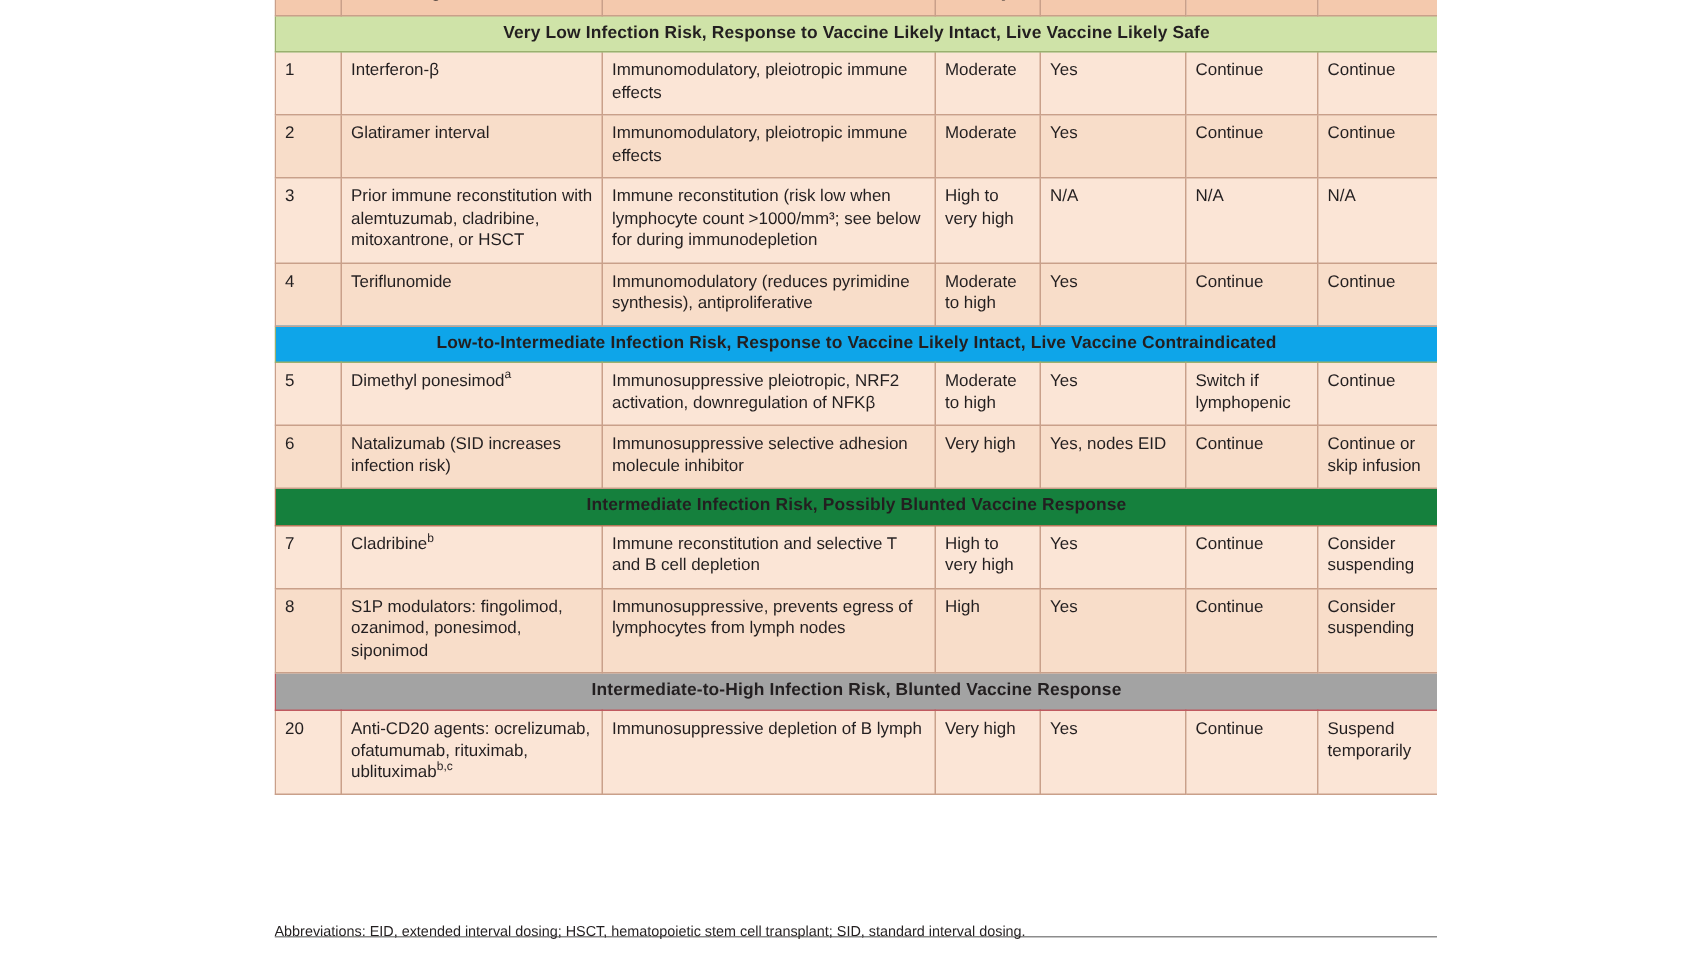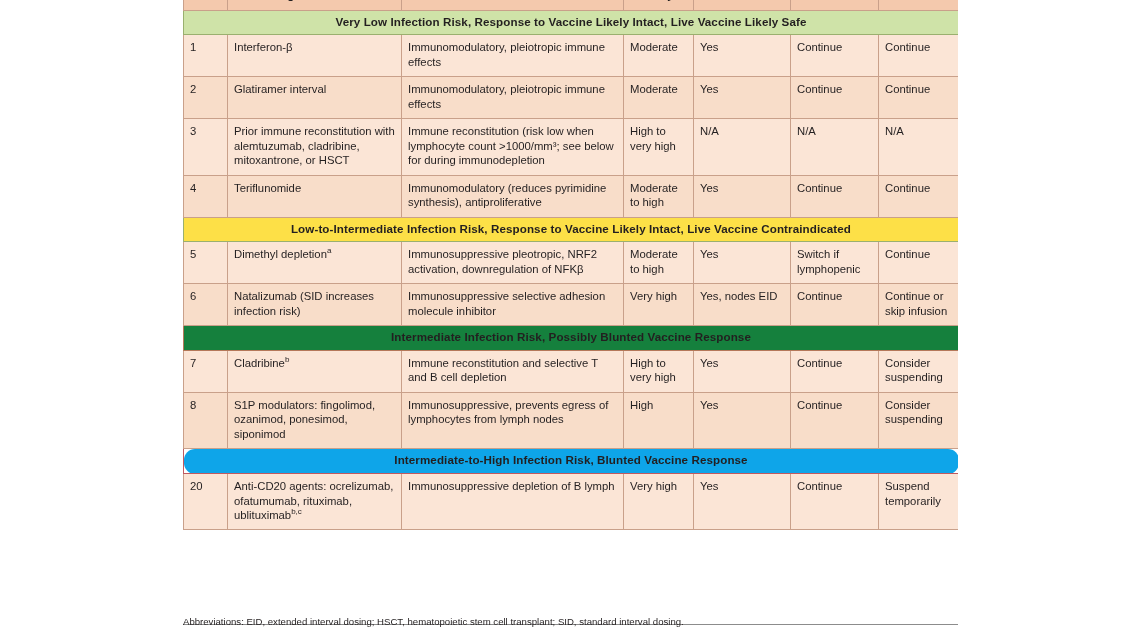--- a/index.html
+++ b/index.html
@@ -58,23 +58,23 @@
   .col-covid { width: 80px; }
 
   tr.band td {
     text-align: center;
     font-weight: bold;
     font-size: 11.6px;
     padding: 4px 6px 5px 6px;
     letter-spacing: 0.1px;
   }
   tr.band-verylow td { background: #cfe3a8; border-color: #9ab06f; }
-  tr.band-lowint td  { background: #fde047; border-color: #9ab06f; }
+  tr.band-lowint td  { background: #0ea5e9; border-color: #9ab06f; }
   tr.band-int td     { background: #15803d; border-color: #b5785a; }
-  tr.band-inthigh td { background: #0ea5e9; border-color: #c05a60; border-radius: 11px; }
+  tr.band-inthigh td { background: #a3a3a3; border-color: #c05a60; }
 
   tr.data td { background: #fbe5d6; }
   tr.data.alt td { background: #f8ddc9; }
 
   sup { font-size: 8px; vertical-align: super; line-height: 0; }
 
   .footnote {
     position: absolute;
     left: 183px;
     top: 616px;
@@ -173,22 +173,22 @@
           <td>Continue</td>
           <td>Continue</td>
         </tr>
 
         <tr class="band band-lowint">
           <td colspan="7">Low-to-Intermediate Infection Risk, Response to Vaccine Likely Intact, Live Vaccine Contraindicated</td>
         </tr>
 
         <tr class="data">
           <td>5</td>
-          <td><span>Dimethyl depletion</span><sup>a</sup></td>
-          <td>Immunosuppressive pleotropic, NRF2 activation, downregulation of NFKβ</td>
+          <td><span>Dimethyl ponesimod</span><sup>a</sup></td>
+          <td>Immunosuppressive pleiotropic, NRF2 activation, downregulation of NFKβ</td>
           <td>Moderate to high</td>
           <td>Yes</td>
           <td>Switch if lymphopenic</td>
           <td>Continue</td>
         </tr>
 
         <tr class="data alt">
           <td>6</td>
           <td>Natalizumab (SID increases infection risk)</td>
           <td>Immunosuppressive selective adhesion molecule inhibitor</td>

